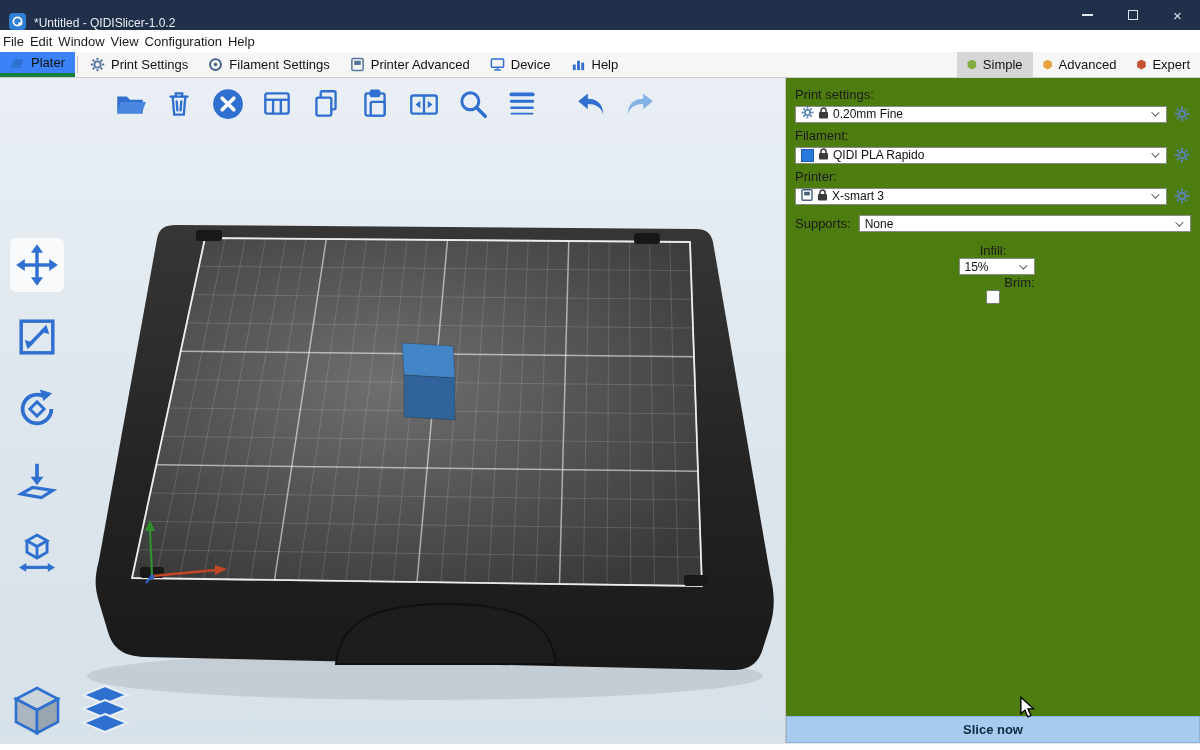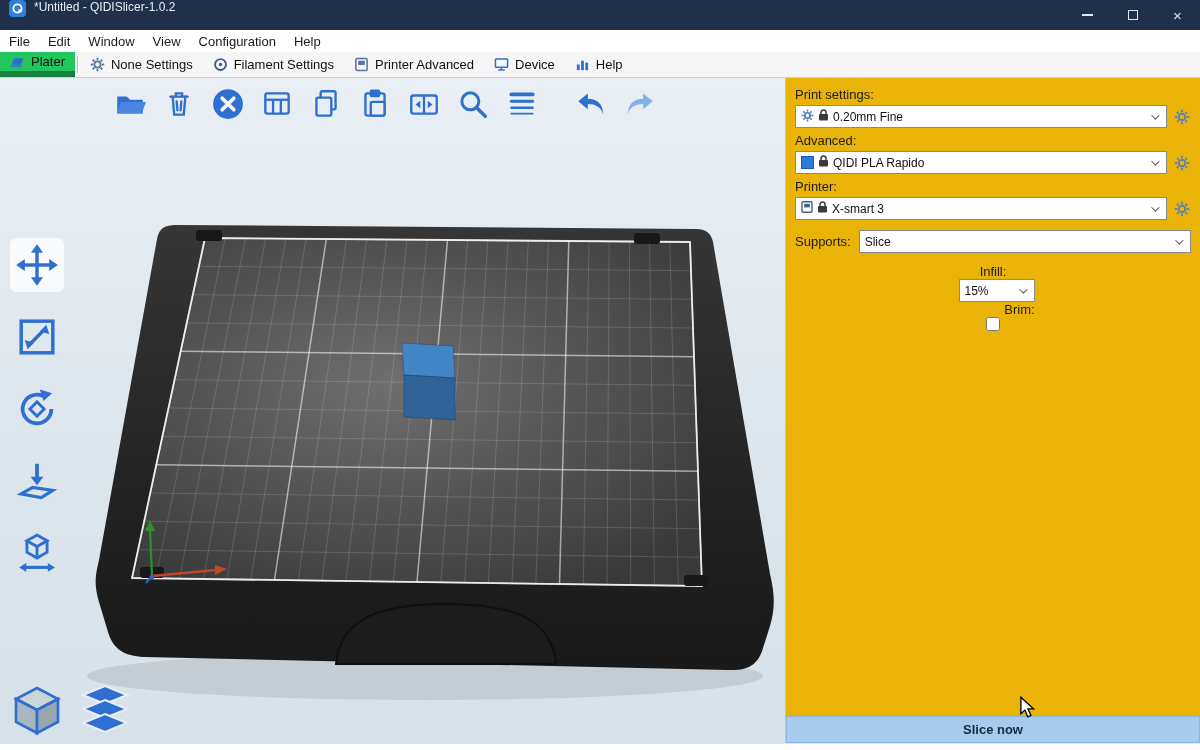--- a/index.html
+++ b/index.html
@@ -1,40 +1,40 @@
 <!DOCTYPE html>
 <html><head>
 <meta charset="utf-8">
 <style>
   * { margin:0; padding:0; box-sizing:border-box; }
   html,body { width:1200px; height:750px; overflow:hidden;
     font-family:"Liberation Sans", sans-serif; background:#fff; }
   .window { width:1200px; height:750px; display:flex; flex-direction:column; }
 
   
-  .titlebar { height:30px; background:#20304a; display:flex; align-items:flex-start;
+  .titlebar { height:30px; background:#20304a; display:flex; align-items:flex-end;
     color:#e8edf3; font-size:12px; flex:0 0 auto; }
   .app-icon { width:17px; height:17px; margin:0 8px 0 9px; border-radius:4px;
     background:#2f7fd6; display:flex; align-items:center; justify-content:center; }
   .title-controls { margin-left:auto; display:flex; height:100%; }
   .tc { width:45px; height:100%; display:flex; align-items:center; justify-content:center;
     color:#dfe6ee; font-size:15px; }
   .tc .min-shape { width:11px; height:1.5px; background:#dfe6ee; }
   .tc .max-shape { width:10px; height:10px; border:1.3px solid #dfe6ee; }
 
   
   .menubar { height:22px; background:#ffffff; display:flex; align-items:center;
     font-size:13px; color:#1a1a1a; flex:0 0 auto; }
-  .menu-item { padding:0 9px; height:100%; display:flex; align-items:center; }
+  .menu-item { padding:0 3px; height:100%; display:flex; align-items:center; }
 
   
   .tabbar { height:26px; background:#f6f6f6; border-bottom:1px solid #cfcfcf;
     display:flex; align-items:stretch; font-size:13px; color:#111; flex:0 0 auto; }
   .tab { display:flex; align-items:center; gap:6px; padding:0 10px; }
-  .tab.selected { background:#22c55e; border-bottom:6px solid #15803d;text-align:center; }
+  .tab.selected { background:#3b82f6; border-bottom:4px solid #15803d;text-align:center; }
   .tab-sep { width:1px; background:#c4c4c4; margin:4px 2px; }
   .modes { margin-left:auto; display:flex; align-items:stretch; }
   .mode { display:flex; align-items:center; gap:6px; padding:0 10px; }
   .mode.selected { background:#d6d6d6; }
   .mode-dot { width:10px; height:10px;
     clip-path:polygon(50% 0,93% 25%,93% 75%,50% 100%,7% 75%,7% 25%); }
 
   
   .main { flex:1 1 auto; display:flex; min-height:0; }
   .viewport { width:785px; position:relative; overflow:hidden;
@@ -54,26 +54,26 @@
   .licon { width:54px; height:54px; border:none; background:transparent; padding:2px;
     display:flex; align-items:center; justify-content:center; border-radius:6px; }
   .licon.hl { background:rgba(255,255,255,0.75); }
 
   
   .view-toolbar { position:absolute; left:8px; bottom:4px; display:flex; gap:10px; z-index:5; }
   .vicon { width:58px; height:58px; border:none; background:transparent; padding:1px;
     display:flex; align-items:center; justify-content:center; }
 
   
-  .sidebar { width:415px; background:#eab308; border-left:1px solid #c5c5c5;
+  .sidebar { width:415px; background:#4d7c0f; border-left:1px solid #c5c5c5;
     position:relative; font-size:13px; color:#1c1c1c; }
   .sb-content { padding:6px 9px 0 9px; }
   .sb-label { margin:3px 0 3px 0; }
   .combo-row { display:flex; align-items:center; gap:6px; margin-bottom:5px; }
-  .combo { flex:1 1 auto; height:23px; background:#fff; border:1px solid #8a8a8a;
+  .combo { flex:1 1 auto; height:17px; background:#fff; border:1px solid #8a8a8a;
     display:flex; align-items:center; padding:0 5px; gap:5px; min-width:0; }
   .combo-text { font-size:12px; color:#111; margin-right:auto; white-space:nowrap;
     overflow:hidden; text-overflow:ellipsis; }
   .chev { width:6px; height:6px; border:solid #555; border-width:0 1.6px 1.6px 0;
     transform:rotate(45deg) translateY(-2px); margin:0 4px 0 6px; flex:0 0 auto; }
   .gear-btn { width:18px; height:18px; display:flex; align-items:center;
     justify-content:center; flex:0 0 auto; }
   .swatch { width:13px; height:13px; border:1px solid #1d5bb0; flex:0 0 auto; }
   .supports-row { display:flex; align-items:center; gap:8px; margin-top:10px;justify-content:space-between; }
   .infill-row { display:flex; align-items:center; margin-top:11px;flex-direction:column; }
@@ -136,21 +136,21 @@
             <line x1="6" y1="9.6" x2="6" y2="11.4"></line>
             <line x1="0.6" y1="6" x2="2.4" y2="6"></line>
             <line x1="9.6" y1="6" x2="11.4" y2="6"></line>
             <line x1="2.2" y1="2.2" x2="3.4" y2="3.4"></line>
             <line x1="8.6" y1="8.6" x2="9.8" y2="9.8"></line>
             <line x1="2.2" y1="9.8" x2="3.4" y2="8.6"></line>
             <line x1="8.6" y1="3.4" x2="9.8" y2="2.2"></line>
           </g>
           <circle cx="6" cy="6" r="2.5" fill="none" stroke="#54759c" stroke-width="1.5"></circle>
         </svg>
-      <span>None Settings</span>
+      <span>Print Settings</span>
     </div>
     <div class="tab">
       <svg width="15" height="15" viewBox="0 0 16 16">
           <circle cx="8" cy="8" r="5.8" fill="none" stroke="#3f5e8c" stroke-width="2"></circle>
           <circle cx="8" cy="8" r="1.8" fill="#3f5e8c"></circle>
         </svg>
       <span>Filament Settings</span>
     </div>
     <div class="tab">
       <svg width="15" height="15" viewBox="0 0 16 16">
@@ -167,20 +167,34 @@
         </svg>
       <span>Device</span>
     </div>
     <div class="tab">
       <svg width="15" height="15" viewBox="0 0 16 16">
           <rect x="2" y="8" width="3" height="6" fill="#2f6fd0"></rect>
           <rect x="6.5" y="4" width="3" height="10" fill="#2f6fd0"></rect>
           <rect x="11" y="6" width="3" height="8" fill="#2f6fd0"></rect>
         </svg>
       <span>Help</span>
+    </div>
+    <div class="modes">
+      <div class="mode selected">
+        <span class="mode-dot" style="background: rgb(127, 174, 60);"></span>
+        <span>Simple</span>
+      </div>
+      <div class="mode">
+        <span class="mode-dot" style="background: rgb(232, 163, 61);"></span>
+        <span>Advanced</span>
+      </div>
+      <div class="mode">
+        <span class="mode-dot" style="background: rgb(196, 80, 46);"></span>
+        <span>Expert</span>
+      </div>
     </div>
   </div>
 
   <div class="main">
 
     <div class="viewport">
 
       <svg class="scene-svg" width="785" height="665" viewBox="0 0 785 665">
         <defs>
           <radialGradient id="bedGrad" cx="45%" cy="42%" r="68%">
@@ -465,21 +479,21 @@
                   <line x1="2.2" y1="2.2" x2="3.4" y2="3.4"></line>
                   <line x1="8.6" y1="8.6" x2="9.8" y2="9.8"></line>
                   <line x1="2.2" y1="9.8" x2="3.4" y2="8.6"></line>
                   <line x1="8.6" y1="3.4" x2="9.8" y2="2.2"></line>
                 </g>
                 <circle cx="6" cy="6" r="2.5" fill="none" stroke="#5b84b5" stroke-width="1.5"></circle>
               </svg>
             </span>
         </div>
 
-        <div class="sb-label">Advanced:</div>
+        <div class="sb-label">Filament:</div>
         <div class="combo-row">
           <div class="combo">
             <span class="swatch" style="background: rgb(42, 122, 222);"></span>
             <span><svg width="9" height="12" viewBox="0 0 9 12">
                   <rect y="5" width="9" height="6.5" rx="1" fill="#3a3a3a"></rect>
                   <path d="M2 5 V3.6 a2.5 2.5 0 0 1 5 0 V5" stroke="#3a3a3a" fill="none" stroke-width="1.5"></path>
                 </svg></span>
             <span class="combo-text">QIDI PLA Rapido</span>
             <span class="chev"></span>
           </div>
@@ -527,21 +541,21 @@
                   <line x1="8.6" y1="3.4" x2="9.8" y2="2.2"></line>
                 </g>
                 <circle cx="6" cy="6" r="2.5" fill="none" stroke="#5b84b5" stroke-width="1.5"></circle>
               </svg>
             </span>
         </div>
 
         <div class="supports-row">
           <span>Supports:</span>
           <div class="combo">
-            <span class="combo-text">Slice</span>
+            <span class="combo-text">None</span>
             <span class="chev"></span>
           </div>
         </div>
 
         <div class="infill-row">
           <span>Infill:</span>
           <div class="combo small">
             <span class="combo-text">15%</span>
             <span class="chev"></span>
           </div>

